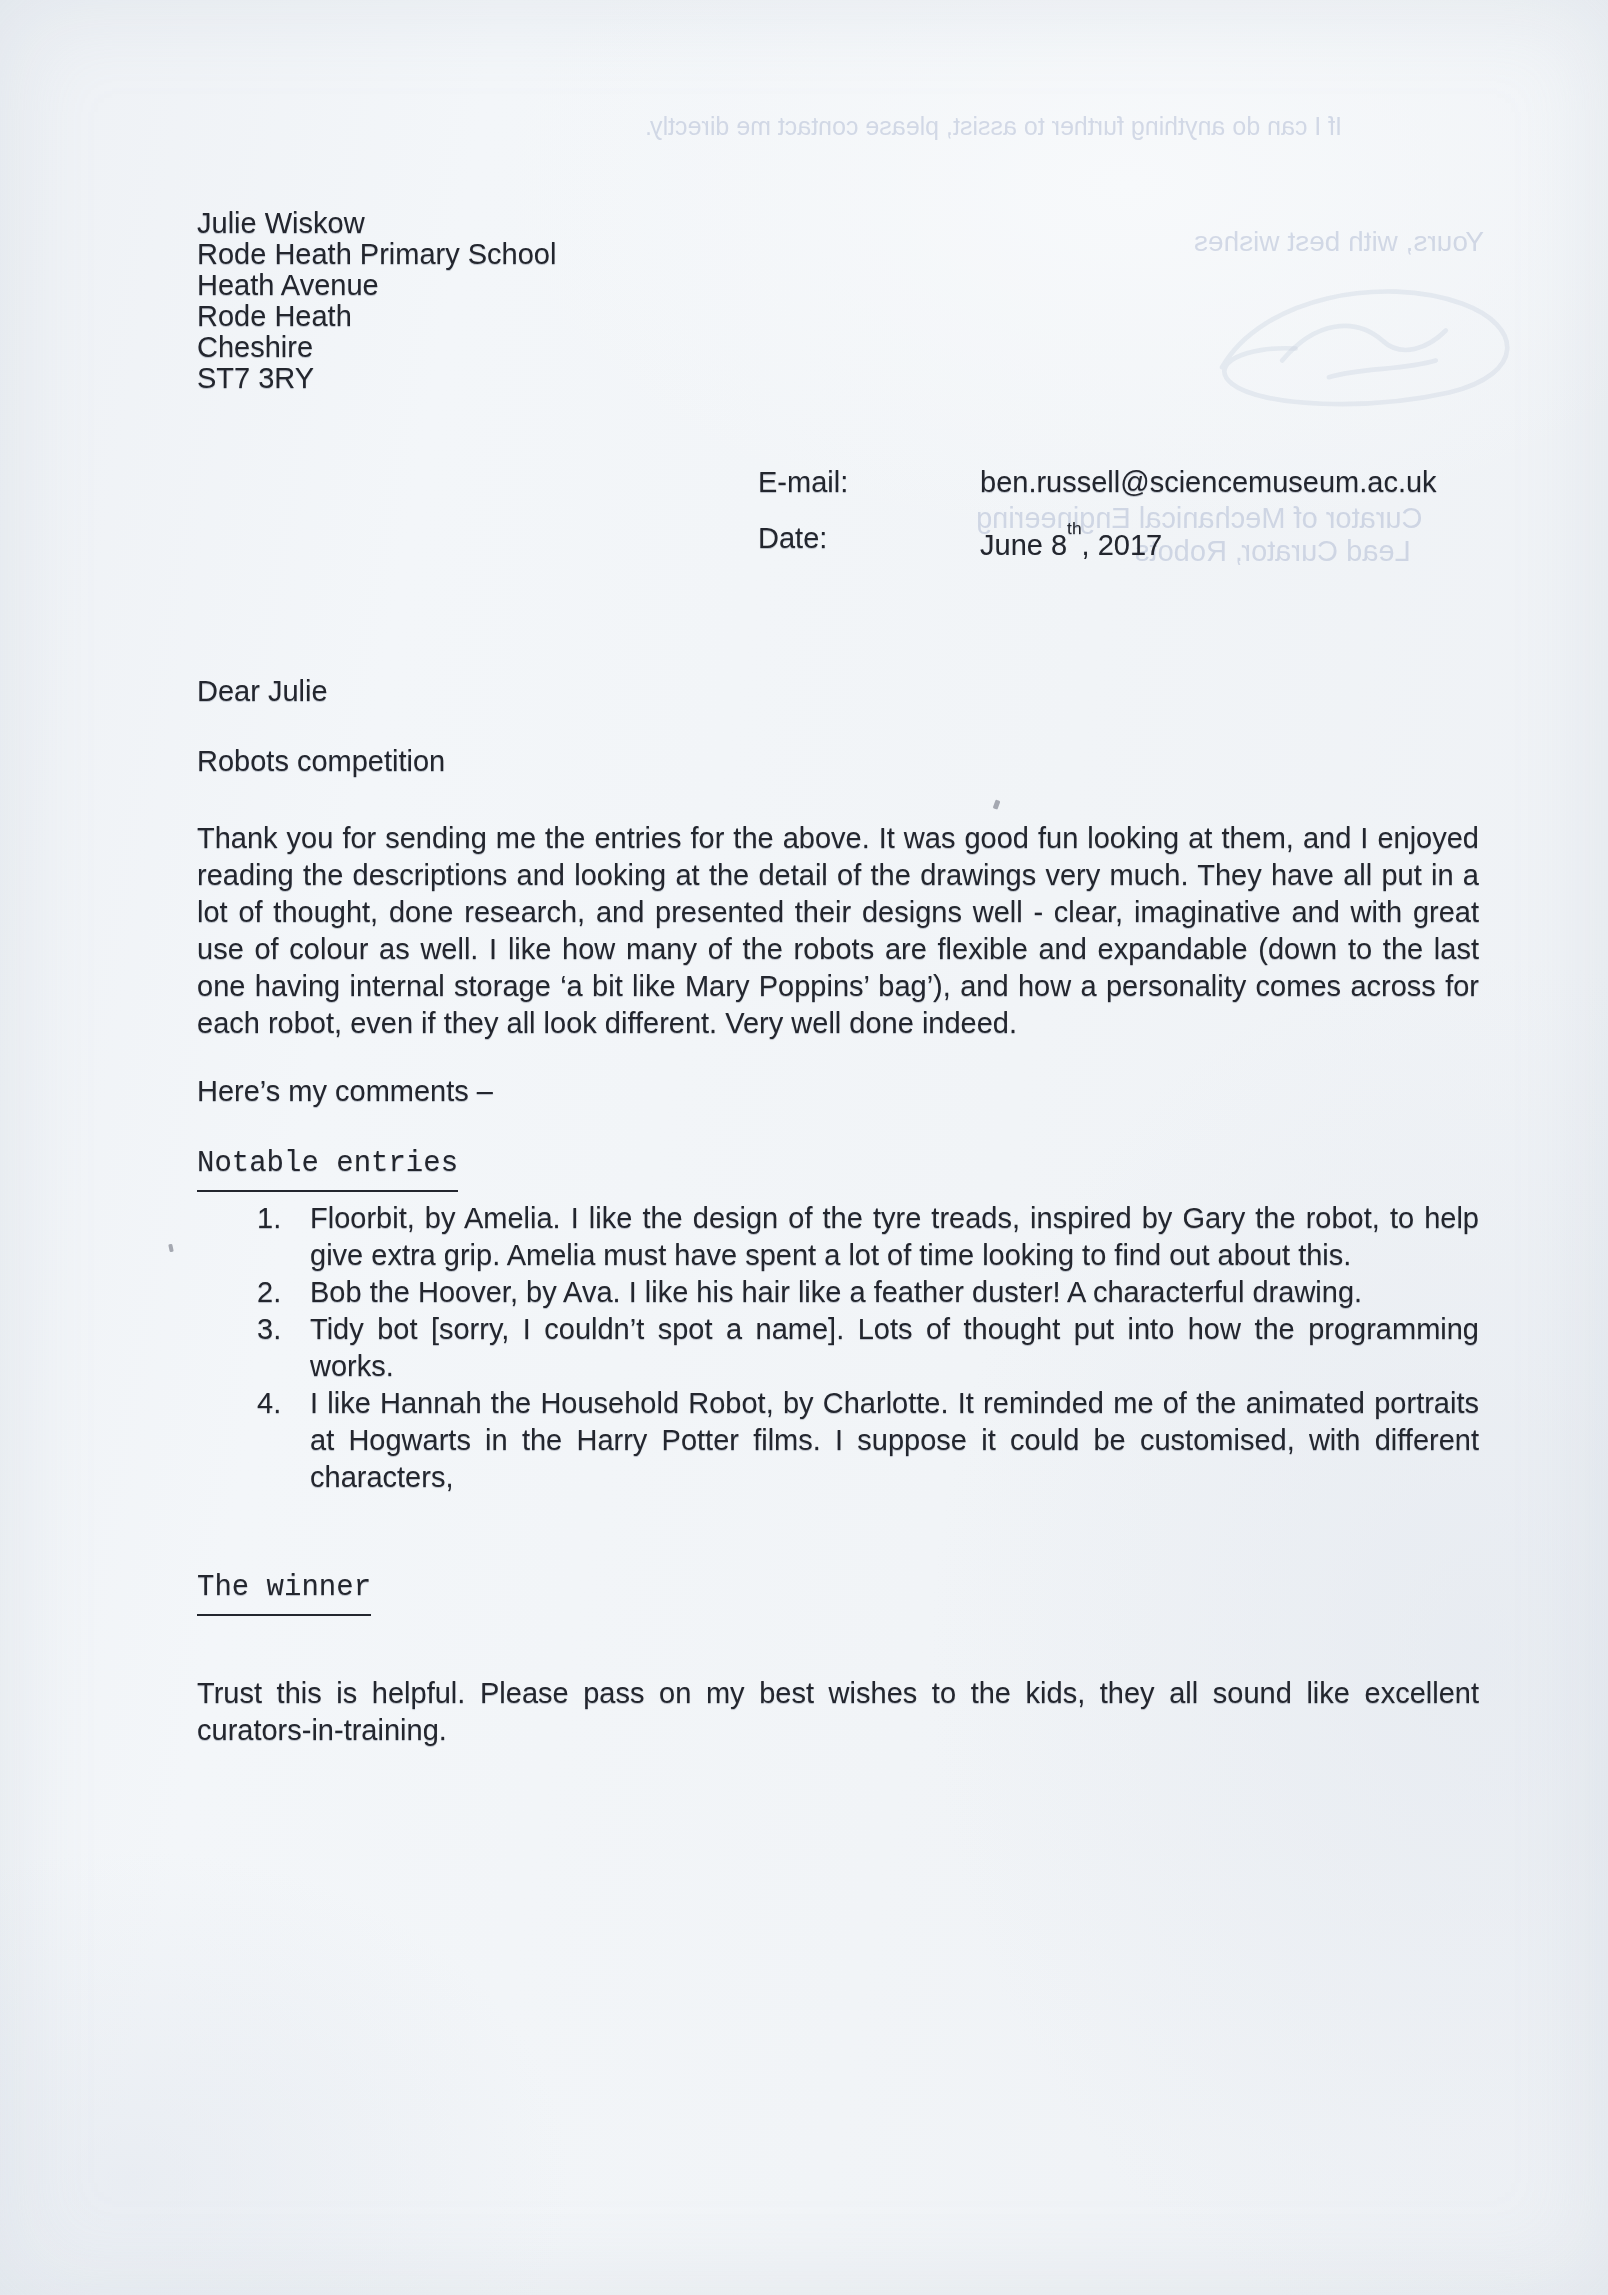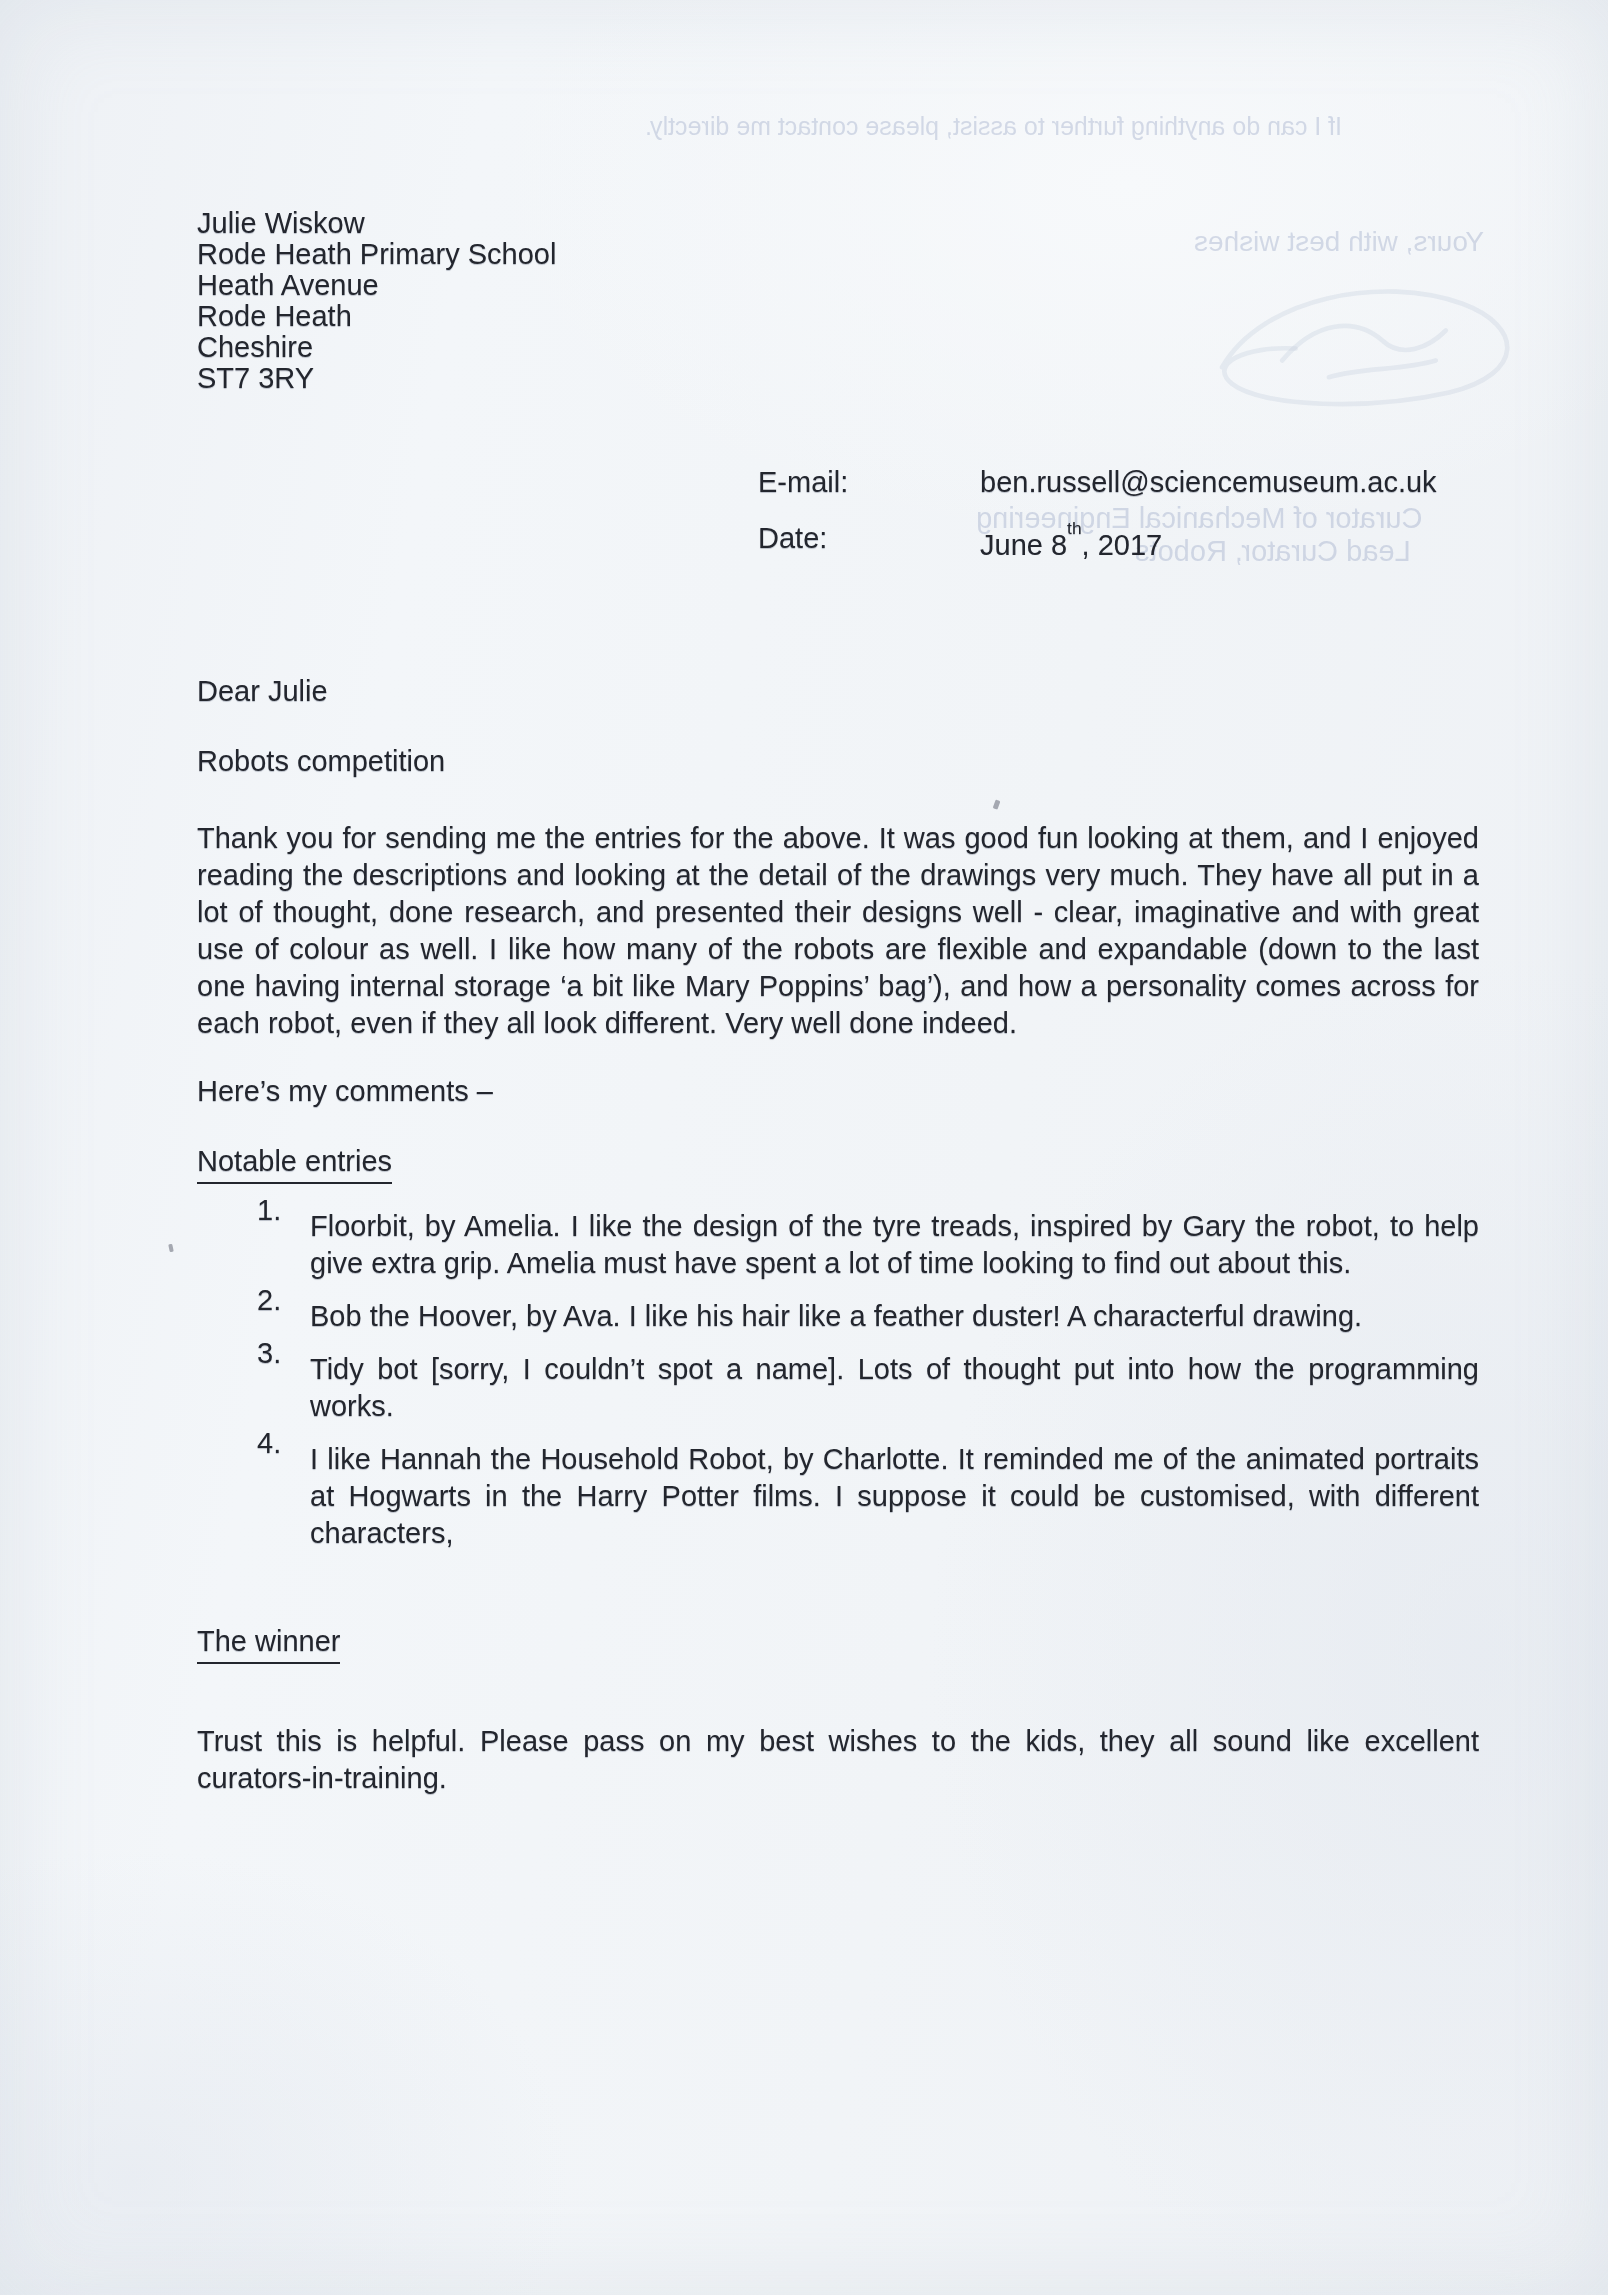--- a/index.html
+++ b/index.html
@@ -39,25 +39,25 @@
     font-size:29px; line-height:37px;
   }
   .ord{ font-size:17.4px; position:relative; top:-10px; }
 
   .letter-body{ position:absolute; left:197px; top:673px; width:1282px; font-size:29px; line-height:37px; }
   .letter-body > div, .letter-body > p{ margin:0; }
   .subject{ margin-top:33px !important; font-weight:normal; }
   .par-intro{ margin-top:40px !important; text-align:justify; }
   .comments-intro{ margin-top:31px !important; }
   .sec-head{ margin-top:33px !important; }
-  .sec-head .u{ display:inline-block; border-bottom:2px solid currentColor; padding-bottom:2px; }
+  .sec-head .u{ display:inline-block; border-bottom:2px solid currentColor; padding-bottom:8px;font-family:Liberation Mono, monospace; }
   .entries{ margin-top:8px !important; }
   .entry{ display:flex; }
   .entry-num{ flex:0 0 53px; margin-left:60px; }
-  .entry-text{ flex:1; text-align:justify;margin-top:16px; }
+  .entry-text{ flex:1; text-align:justify; }
   .winner-head{ margin-top:71px !important; }
   .par-winner{ margin-top:0 !important; text-align:justify; }
   .par-closing{ margin-top:59px !important; text-align:justify; }
 
   .speck{ position:absolute; background:rgba(70,76,90,0.45); border-radius:1.3px; }
 </style>
 </head>
 <body>
 
 <div class="page">

